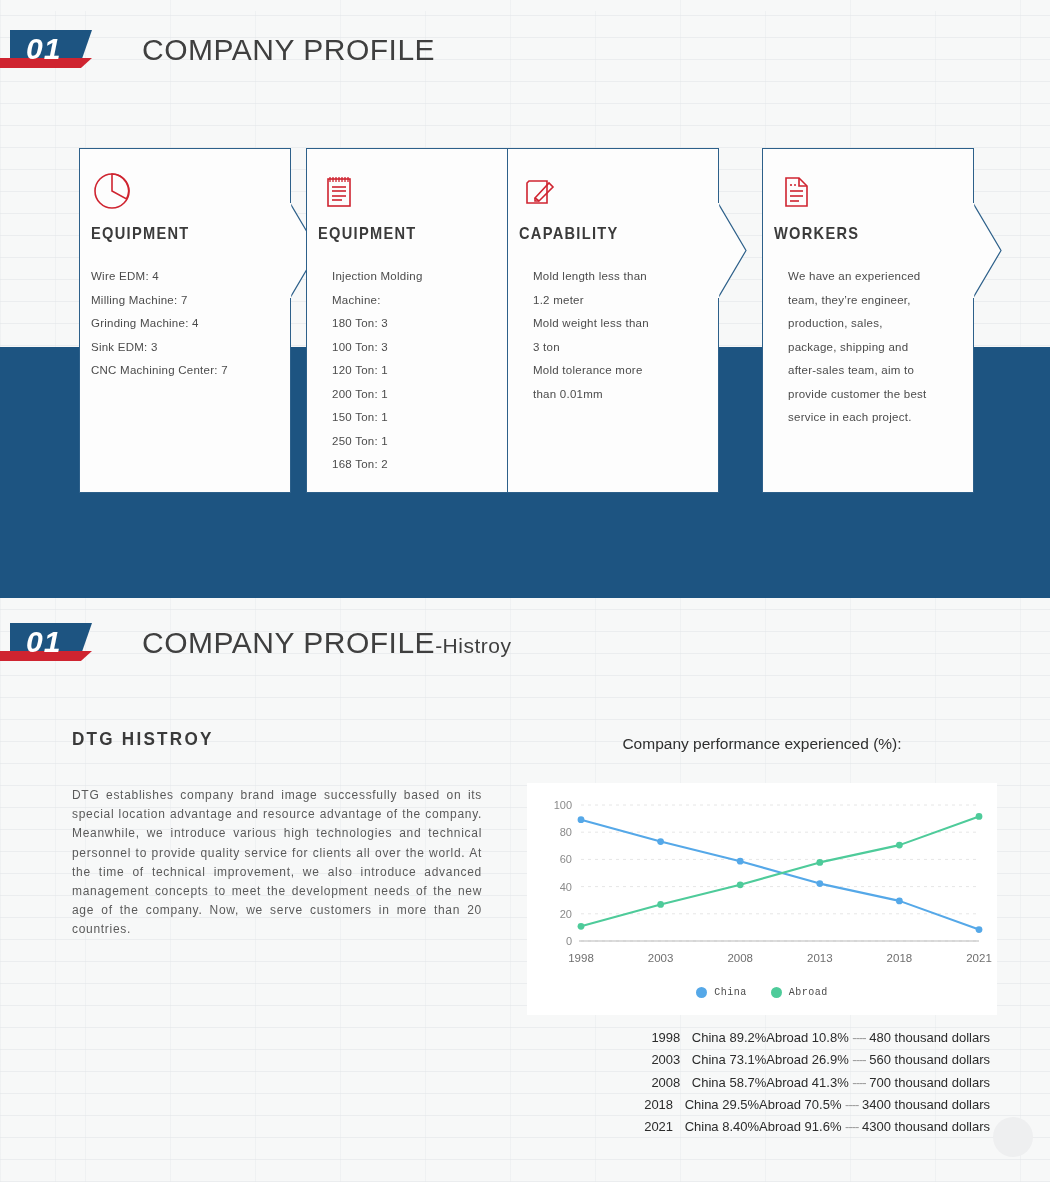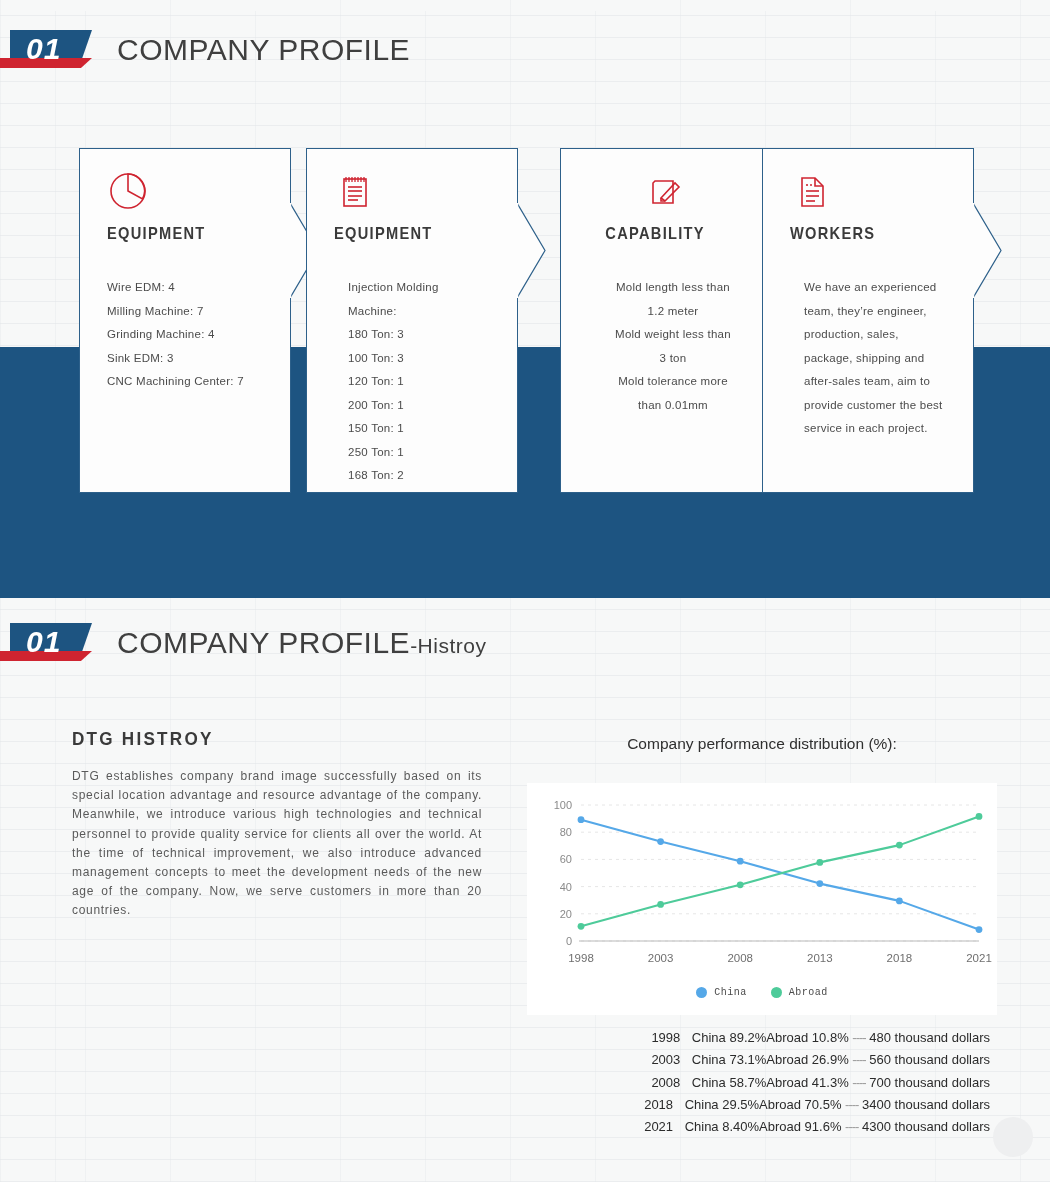--- a/index.html
+++ b/index.html
@@ -23,21 +23,21 @@
     background-image:repeating-linear-gradient(90deg, rgba(228,231,234,.40) 0 1px, rgba(0,0,0,0) 1px 170px);
     background-position:85px 0;
   }
   .watermark-circle{
     position:absolute;right:17px;bottom:25px;width:40px;height:40px;border-radius:50%;
     background:#eeeff0;z-index:1;
   }
 
   
   .sec-header{position:absolute;left:0;display:flex;align-items:center;z-index:5;}
-  .badge{position:relative;width:92px;height:40px;}
+  .badge{position:relative;width:92px;height:40px;padding-left:25px;}
   .badge .blue{
     position:absolute;left:10px;top:0;width:82px;height:33px;
     background:#1d5481;
     clip-path:polygon(0 0, 100% 0, 86% 100%, 0% 100%);
   }
   .badge .red{
     position:absolute;left:0;top:28px;width:92px;height:10px;
     background:#cf2430;
     clip-path:polygon(0 0, 100% 0, 88% 100%, 0% 100%);
   }
@@ -65,42 +65,42 @@
     position:absolute;left:0;top:0;width:212px;height:345px;
     background:#fdfdfd;
     border:1px solid #2d608a;
     box-sizing:border-box;
   }
   
   .card .chev{
     position:absolute;left:211px;top:55px;width:30px;height:95px;
   }
   .card .chev svg{display:block;}
-  .card-inner{position:absolute;left:0;top:0;width:212px;height:345px;padding:0 28px;box-sizing:border-box;}
+  .card-inner{position:absolute;left:0;top:0;width:212px;height:345px;padding:0 12px;box-sizing:border-box;}
   .card-icon{margin-top:22px;height:46px;}
   .card-title{
     margin-top:8px;font-size:17px;color:#3a3a3a;font-weight:bold;
     letter-spacing:1.5px;font-family:"Liberation Sans", sans-serif;
     transform:scaleX(.86);transform-origin:left center;white-space:nowrap;
   }
-  .card-lines{margin-top:32px;}
+  .card-lines{margin-top:21px;}
   .card-lines div{
     font-size:11.5px;line-height:23.5px;color:#4b4b4b;letter-spacing:.25px;
     font-family:"Liberation Sans", sans-serif;
   }
   .card.indent .card-lines{padding-left:14px;}
 
   
   .hist-left{position:absolute;left:72px;top:728px;width:410px;z-index:5;}
   .hist-head{
     font-size:19px;font-weight:bold;letter-spacing:2.5px;color:#3a3a3a;
     transform:scaleX(.9);transform-origin:left center;white-space:nowrap;
   }
   .hist-body{
-    margin-top:17px;font-size:12px;line-height:19.2px;color:#5a5a5a;
+    margin-top:36px;font-size:12px;line-height:19.2px;color:#5a5a5a;
     letter-spacing:.7px;text-align:justify;text-justify:inter-word;
   }
 
   .chart-title{
     position:absolute;left:527px;top:735px;width:470px;text-align:center;
     font-size:15.5px;color:#2f2f2f;z-index:5;
   }
   .chart-panel{
     position:absolute;left:527px;top:783px;width:470px;height:232px;
     background:#ffffff;z-index:4;
@@ -204,21 +204,21 @@
         <div>100 Ton: 3</div>
         <div>120 Ton: 1</div>
         <div>200 Ton: 1</div>
         <div>150 Ton: 1</div>
         <div>250 Ton: 1</div>
         <div>168 Ton: 2</div>
       </div>
     </div>
   </div>
 
-  <div class="card indent" style="left:560px;text-align:center;">
+  <div class="card indent" style="left:507px;">
     <div class="shell"></div>
     <div class="chev">
       <svg width="30" height="95" viewBox="0 0 30 95">
           <polyline points="0,0 28,47.5 0,95" fill="#fdfdfd" stroke="#2d608a" stroke-width="1.2"></polyline>
           <line x1="0" y1="0" x2="0" y2="95" stroke="#fdfdfd" stroke-width="2.4"></line>
         </svg>
     </div>
     <div class="card-inner">
       <div class="card-icon">
         <svg width="42" height="42" viewBox="0 0 42 42">
@@ -282,21 +282,21 @@
   <div class="sec-title">
     <span>COMPANY PROFILE</span><span class="suffix">-Histroy</span>
   </div>
 </div>
 
 <div class="hist-left">
   <div class="hist-head">DTG  HISTROY</div>
   <div class="hist-body">DTG establishes company brand image successfully based on its special location advantage and resource advantage of the company. Meanwhile, we introduce various high technologies and technical personnel to provide quality service for clients all over the world. At the time of technical improvement, we also introduce advanced management concepts to meet the development needs of the new age of the company. Now, we serve customers in more than 20 countries.</div>
 </div>
 
-<div class="chart-title">Company performance distribution (%):</div>
+<div class="chart-title">Company performance experienced (%):</div>
 
 <div class="chart-panel">
   <svg class="chart-svg" id="chart-svg" width="470" height="232" viewBox="0 0 470 232">
       <line x1="54" y1="158" x2="452" y2="158" stroke="#e6e6e6" stroke-width="1" stroke-dasharray="3 4"></line>
       <text x="45" y="162" text-anchor="end" font-size="11" fill="#8a8a8a" font-family="&quot;Liberation Sans&quot;, sans-serif">0</text>
       <line x1="54" y1="130.8" x2="452" y2="130.8" stroke="#e6e6e6" stroke-width="1" stroke-dasharray="3 4"></line>
       <text x="45" y="134.8" text-anchor="end" font-size="11" fill="#8a8a8a" font-family="&quot;Liberation Sans&quot;, sans-serif">20</text>
       <line x1="54" y1="103.6" x2="452" y2="103.6" stroke="#e6e6e6" stroke-width="1" stroke-dasharray="3 4"></line>
       <text x="45" y="107.6" text-anchor="end" font-size="11" fill="#8a8a8a" font-family="&quot;Liberation Sans&quot;, sans-serif">40</text>
       <line x1="54" y1="76.4" x2="452" y2="76.4" stroke="#e6e6e6" stroke-width="1" stroke-dasharray="3 4"></line>

